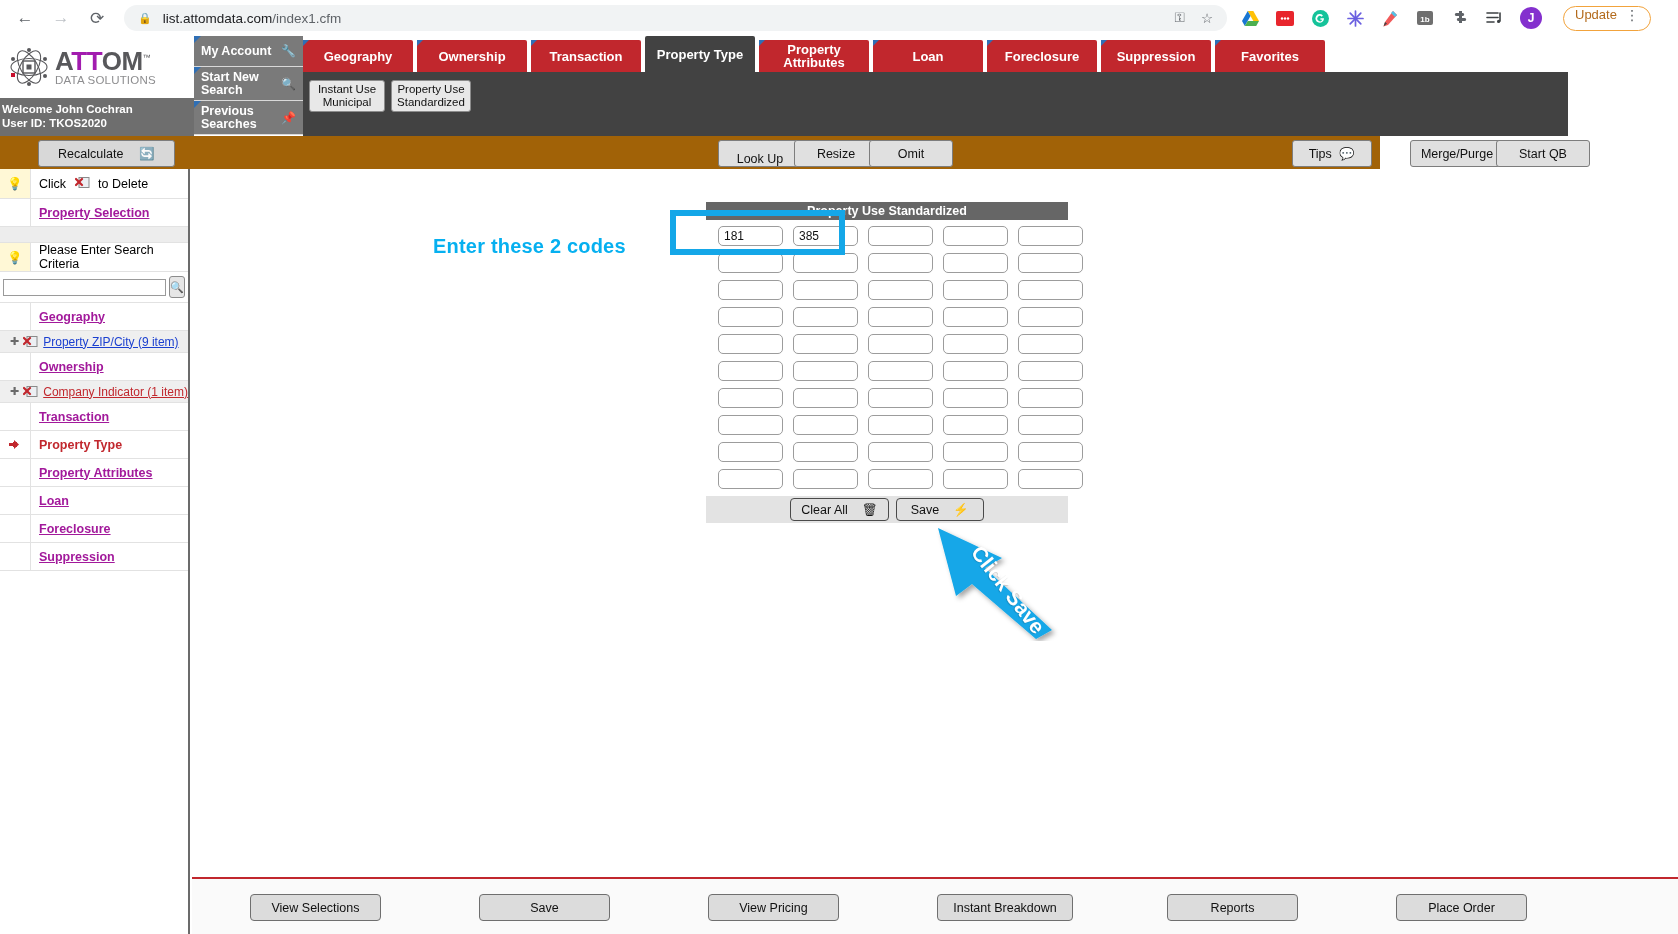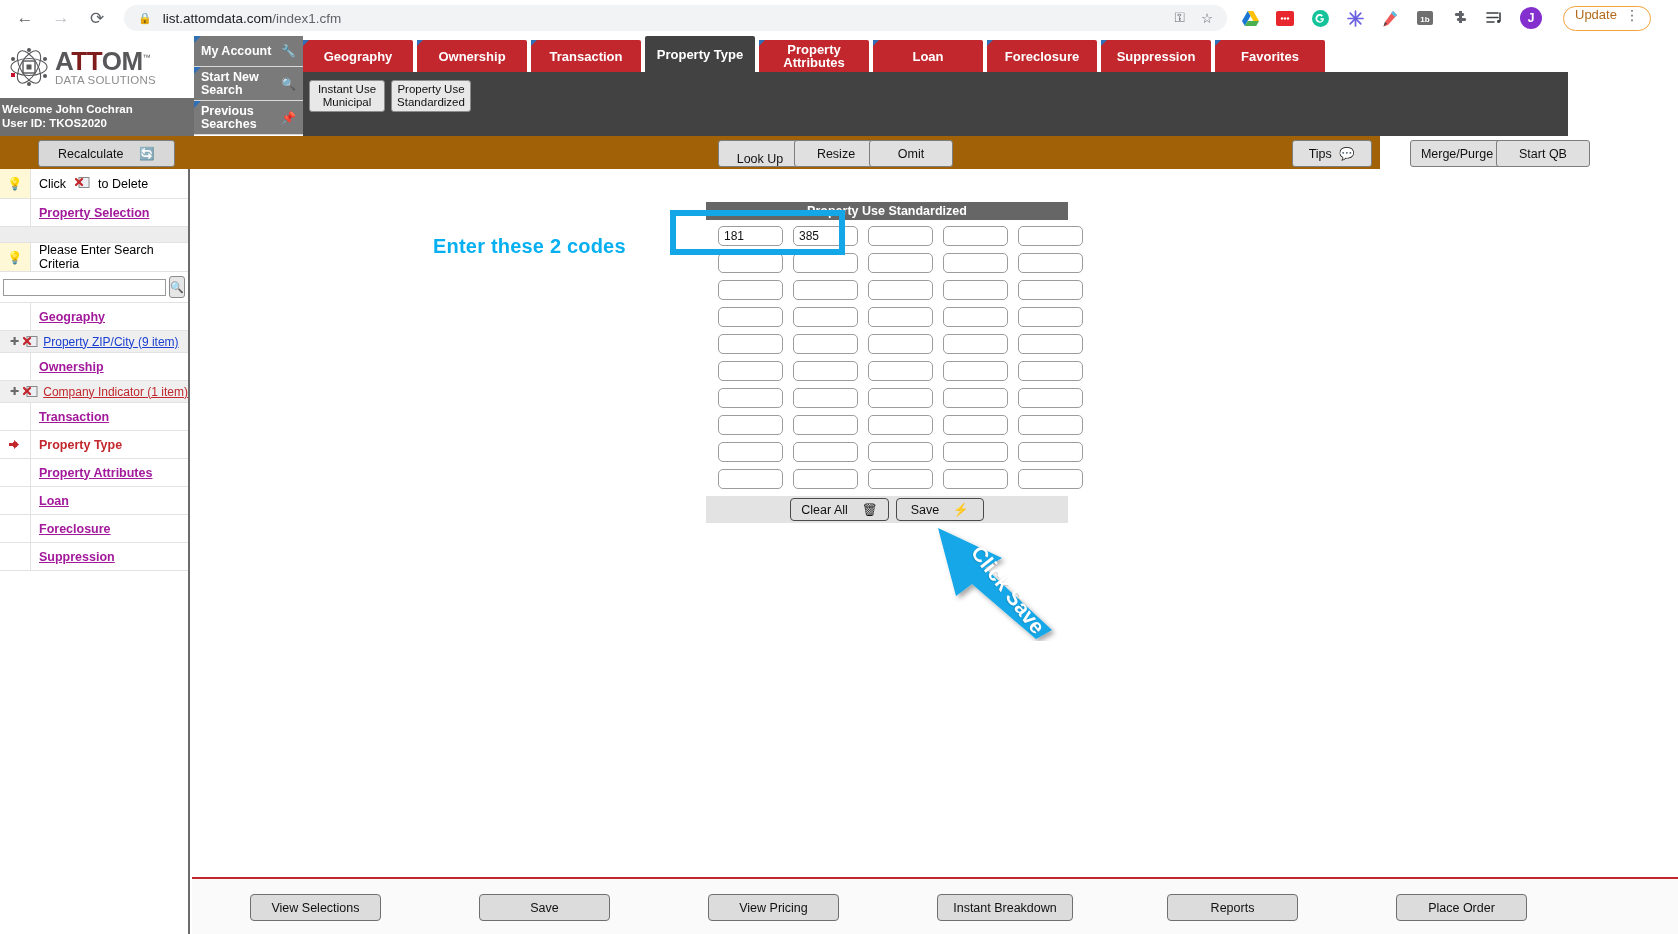--- a/index.html
+++ b/index.html
@@ -46,21 +46,21 @@
   .page{ position:absolute; left:0; top:36px; width:1678px; height:898px; background:#fff; }
 
   
   .logo-block{
     position:absolute; left:0; top:0; width:194px; height:62px; background:#fff;
     display:flex; align-items:center; padding-left:8px; box-sizing:border-box;
   }
   .logo-mark{ width:42px; height:42px; flex:0 0 42px; position:relative; }
   .logo-text{ margin-left:5px; line-height:1; }
   .logo-attom{ font-size:26px; font-weight:bold; color:#58585b; letter-spacing:-0.5px; }
-  .logo-attom .tt{ color:#7f1d1d; }
+  .logo-attom .tt{ color:#a21caf; }
   .logo-tm{ font-size:8px; vertical-align:super; color:#58585b; font-weight:normal;}
   .logo-sub{ font-size:11.5px; color:#8d8d8f; letter-spacing:0.2px; margin-top:1px;}
 
   .welcome{
     position:absolute; left:0; top:62px; width:194px; height:38px;
     background:#6e6e6e; color:#fff; font-size:11.5px; font-weight:bold;
     padding:4px 0 0 2px; box-sizing:border-box; line-height:14px;
   }
 
   

